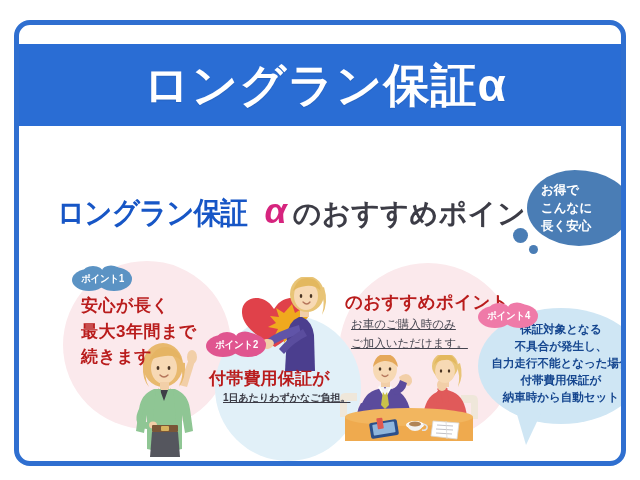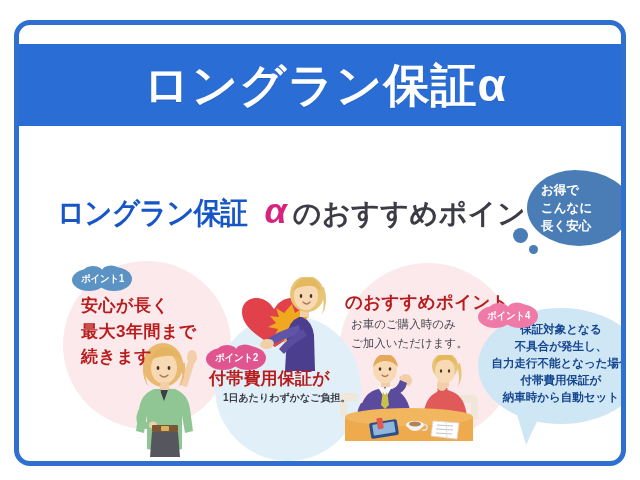--- a/index.html
+++ b/index.html
@@ -160,20 +160,21 @@
     color: #b91c1c;
     font-weight: bold;
     z-index: 5;
     white-space: pre-line;
   }
   .pt-sub {
     position: absolute;
     color: #4a4a55;
     z-index: 5;
     white-space: pre-line;
+    text-decoration: underline;
   }
 
   #p1-head { left: 62px;  top: 268px; font-size: 17px; line-height: 1.50; letter-spacing: 0.5px; }
 
   #p2-head { left: 190px; top: 343px; font-size: 17px; line-height: 1.3; letter-spacing: 0.2px; }
   #p2-sub  { left: 204px; top: 366px; font-size: 10px; line-height: 1.3; font-weight: bold; color: #3c3c46; }
 
   #p3-head { left: 326px; top: 266px; font-size: 17.5px; line-height: 1.3; letter-spacing: 0.3px; }
   #p3-sub  { left: 332px; top: 290px; font-size: 11.5px; line-height: 1.62; color: #44444f; }
 
@@ -383,21 +384,21 @@
     <div class="badge" style="left:52px; top:240px;">
       <svg class="blobwrap" viewBox="0 0 62 27" preserveAspectRatio="none">
         <ellipse cx="18" cy="15" rx="17" ry="11" fill="#5b93c4"></ellipse>
         <ellipse cx="43" cy="14" rx="18" ry="12" fill="#5b93c4"></ellipse>
         <ellipse cx="22" cy="7" rx="10" ry="6" fill="#5b93c4"></ellipse>
         <ellipse cx="40" cy="6" rx="9" ry="5.5" fill="#5b93c4"></ellipse>
       </svg>
       <span class="lbl">ポイント1</span>
     </div>
 
-    <div class="badge" style="left:186px; top:319px;">
+    <div class="badge" style="left:186px; top:306px;">
       <svg class="blobwrap" viewBox="0 0 62 27" preserveAspectRatio="none">
         <ellipse cx="18" cy="15" rx="17" ry="11" fill="#e0558f"></ellipse>
         <ellipse cx="43" cy="14" rx="18" ry="12" fill="#e0558f"></ellipse>
         <ellipse cx="22" cy="7" rx="10" ry="6" fill="#e0558f"></ellipse>
         <ellipse cx="40" cy="6" rx="9" ry="5.5" fill="#e0558f"></ellipse>
       </svg>
       <span class="lbl">ポイント2</span>
     </div>
 
 

